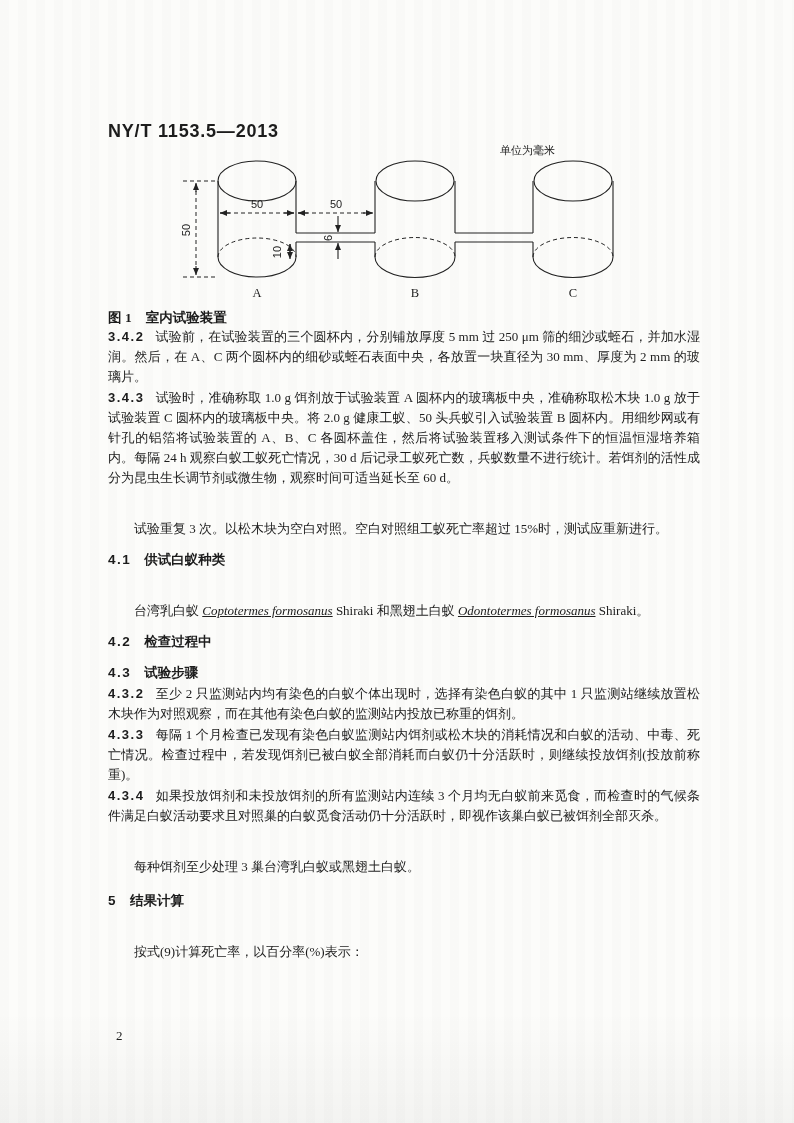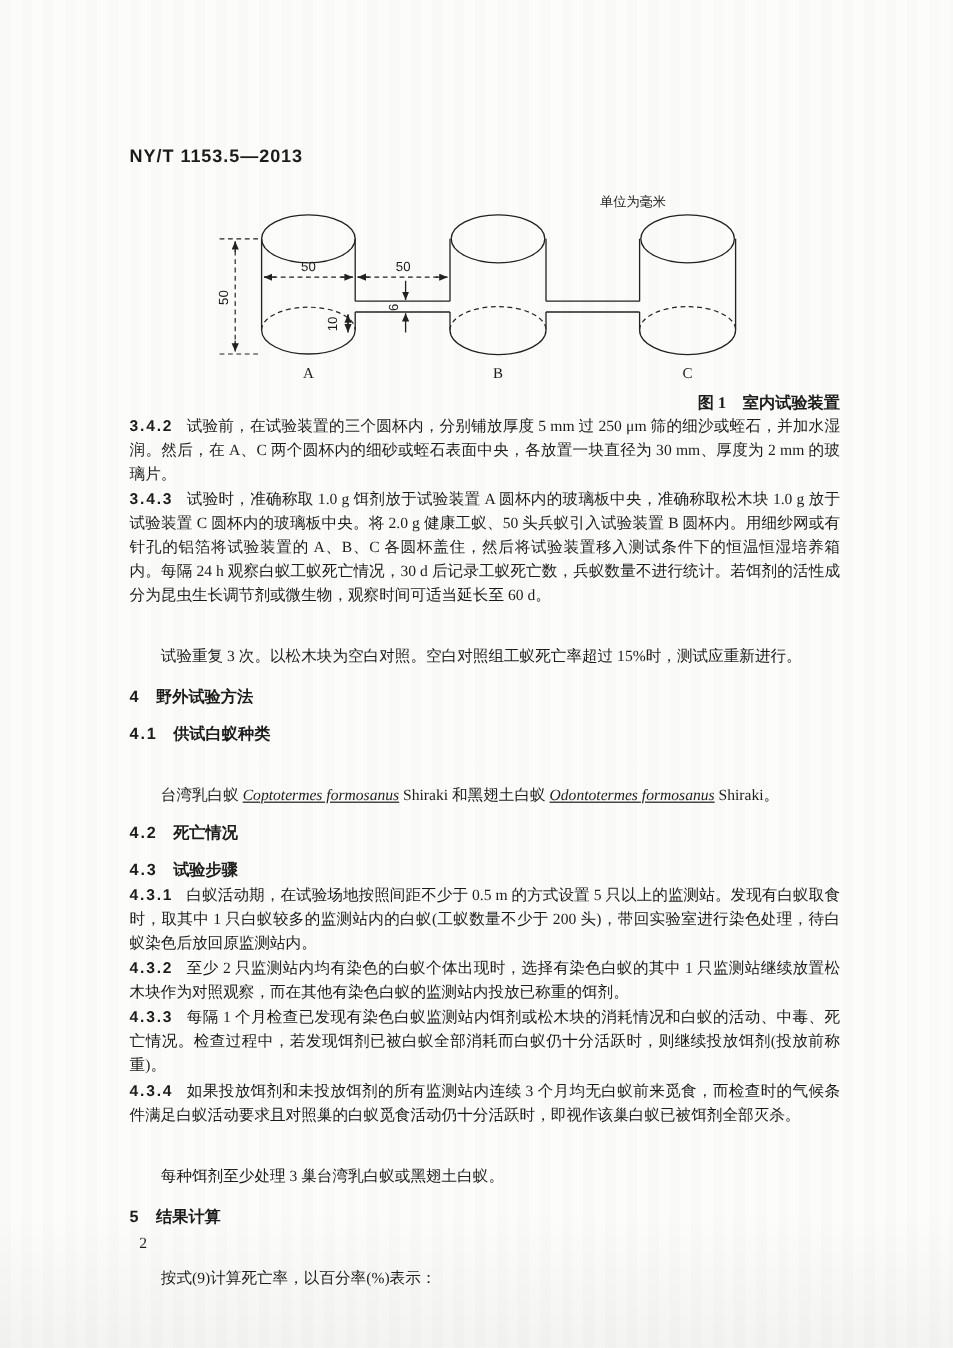--- a/index.html
+++ b/index.html
@@ -12,25 +12,25 @@
   .sheet {
     position:relative; width:794px; height:1123px; overflow:hidden;
     background:#fcfcfa;
     background-image:
       repeating-linear-gradient(90deg, rgba(0,0,0,0.013) 0 9px, rgba(0,0,0,0) 9px 18px),
       linear-gradient(180deg, rgba(0,0,0,0) 90%, rgba(0,0,0,0.035) 100%);
   }
   .doc { position:absolute; left:108px; top:122px; width:592px; }
   .header {
     font-family:"Liberation Sans","DejaVu Sans",sans-serif;
-    font-weight:bold; font-size:15px; letter-spacing:0.8px; line-height:18px;
+    font-weight:bold; font-size:18px; letter-spacing:0.8px; line-height:18px;
   }
-  .figwrap { margin-top:18px; }
+  .figwrap { }
   .figsvg { display:block; margin-left:70px; }
-  .caption { text-align:right; font-weight:bold; font-size:13.5px; line-height:17px; margin-top:1px; }
+  .caption { text-align:left; font-weight:bold; font-size:13.5px; line-height:17px; margin-top:1px; }
   .caption .cap-label { margin-right:14px; }
   p { margin:0; font-size:13px; line-height:20px; text-align:justify; }
   p.ind { text-indent:2em;margin-top:31px; }
   .cnum {
     font-family:"Liberation Sans","DejaVu Sans",sans-serif;
     font-weight:bold; letter-spacing:1.5px; padding-right:11px; white-space:nowrap;
   }
   .hd { font-weight:bold; font-size:13.5px; line-height:20px; margin:0; }
   .hd .cnum { padding-right:13px; }
   .mt-sec { margin-top:14px; }
@@ -150,32 +150,30 @@
       </div>
     </div>
 
     <p class="mt-p"><span class="cnum">3.4.2</span><span>试验前，在试验装置的三个圆杯内，分别铺放厚度 5 mm 过 250 μm 筛的细沙或蛭石，并加水湿润。然后，在 A、C 两个圆杯内的细砂或蛭石表面中央，各放置一块直径为 30 mm、厚度为 2 mm 的玻璃片。</span></p>
 
     <p class="mt-p"><span class="cnum">3.4.3</span><span>试验时，准确称取 1.0 g 饵剂放于试验装置 A 圆杯内的玻璃板中央，准确称取松木块 1.0 g 放于试验装置 C 圆杯内的玻璃板中央。将 2.0 g 健康工蚁、50 头兵蚁引入试验装置 B 圆杯内。用细纱网或有针孔的铝箔将试验装置的 A、B、C 各圆杯盖住，然后将试验装置移入测试条件下的恒温恒湿培养箱内。每隔 24 h 观察白蚁工蚁死亡情况，30 d 后记录工蚁死亡数，兵蚁数量不进行统计。若饵剂的活性成分为昆虫生长调节剂或微生物，观察时间可适当延长至 60 d。</span></p>
 
 
     <p class="ind">试验重复 3 次。以松木块为空白对照。空白对照组工蚁死亡率超过 15%时，测试应重新进行。</p>
 
-    <p class="hd mt-sec"><span class="cnum">4</span><span>野外试验方法</span></p>
 
     <p class="hd mt-sub"><span class="cnum">4.1</span><span>供试白蚁种类</span></p>
 
     <p class="ind"><span>台湾乳白蚁 </span><span class="latin">Coptotermes formosanus</span><span> Shiraki 和黑翅土白蚁 </span><span class="latin">Odontotermes formosanus</span><span> Shiraki。</span></p>
 
-    <p class="hd mt-sub"><span class="cnum">4.2</span><span>死亡情况</span></p>
+    <p class="hd mt-sub"><span class="cnum">4.2</span><span>检查过程中</span></p>
 
 
     <p class="hd mt-sub"><span class="cnum">4.3</span><span>试验步骤</span></p>
 
-    <p class="mt-p"><span class="cnum">4.3.1</span><span>白蚁活动期，在试验场地按照间距不少于 0.5 m 的方式设置 5 只以上的监测站。发现有白蚁取食时，取其中 1 只白蚁较多的监测站内的白蚁(工蚁数量不少于 200 头)，带回实验室进行染色处理，待白蚁染色后放回原监测站内。</span></p>
 
     <p class="mt-p"><span class="cnum">4.3.2</span><span>至少 2 只监测站内均有染色的白蚁个体出现时，选择有染色白蚁的其中 1 只监测站继续放置松木块作为对照观察，而在其他有染色白蚁的监测站内投放已称重的饵剂。</span></p>
 
     <p class="mt-p"><span class="cnum">4.3.3</span><span>每隔 1 个月检查已发现有染色白蚁监测站内饵剂或松木块的消耗情况和白蚁的活动、中毒、死亡情况。检查过程中，若发现饵剂已被白蚁全部消耗而白蚁仍十分活跃时，则继续投放饵剂(投放前称重)。</span></p>
 
     <p class="mt-p"><span class="cnum">4.3.4</span><span>如果投放饵剂和未投放饵剂的所有监测站内连续 3 个月均无白蚁前来觅食，而检查时的气候条件满足白蚁活动要求且对照巢的白蚁觅食活动仍十分活跃时，即视作该巢白蚁已被饵剂全部灭杀。</span></p>
 
     <p class="ind">每种饵剂至少处理 3 巢台湾乳白蚁或黑翅土白蚁。</p>
 
     <p class="hd mt-sec"><span class="cnum">5</span><span>结果计算</span></p>

